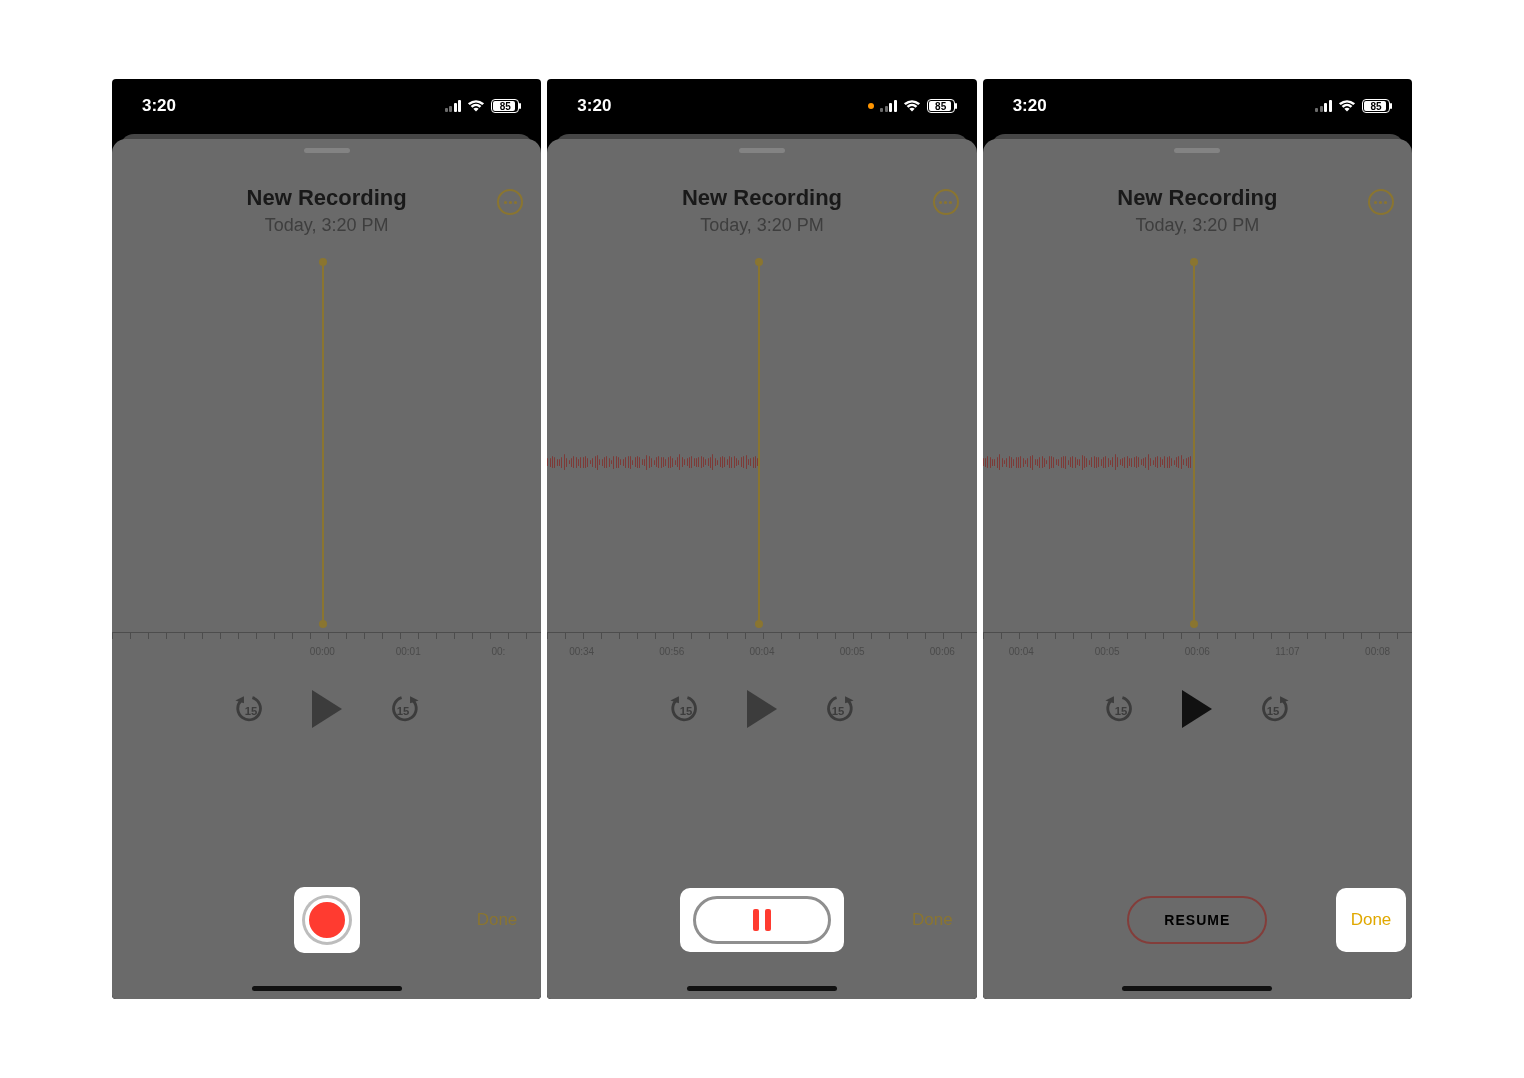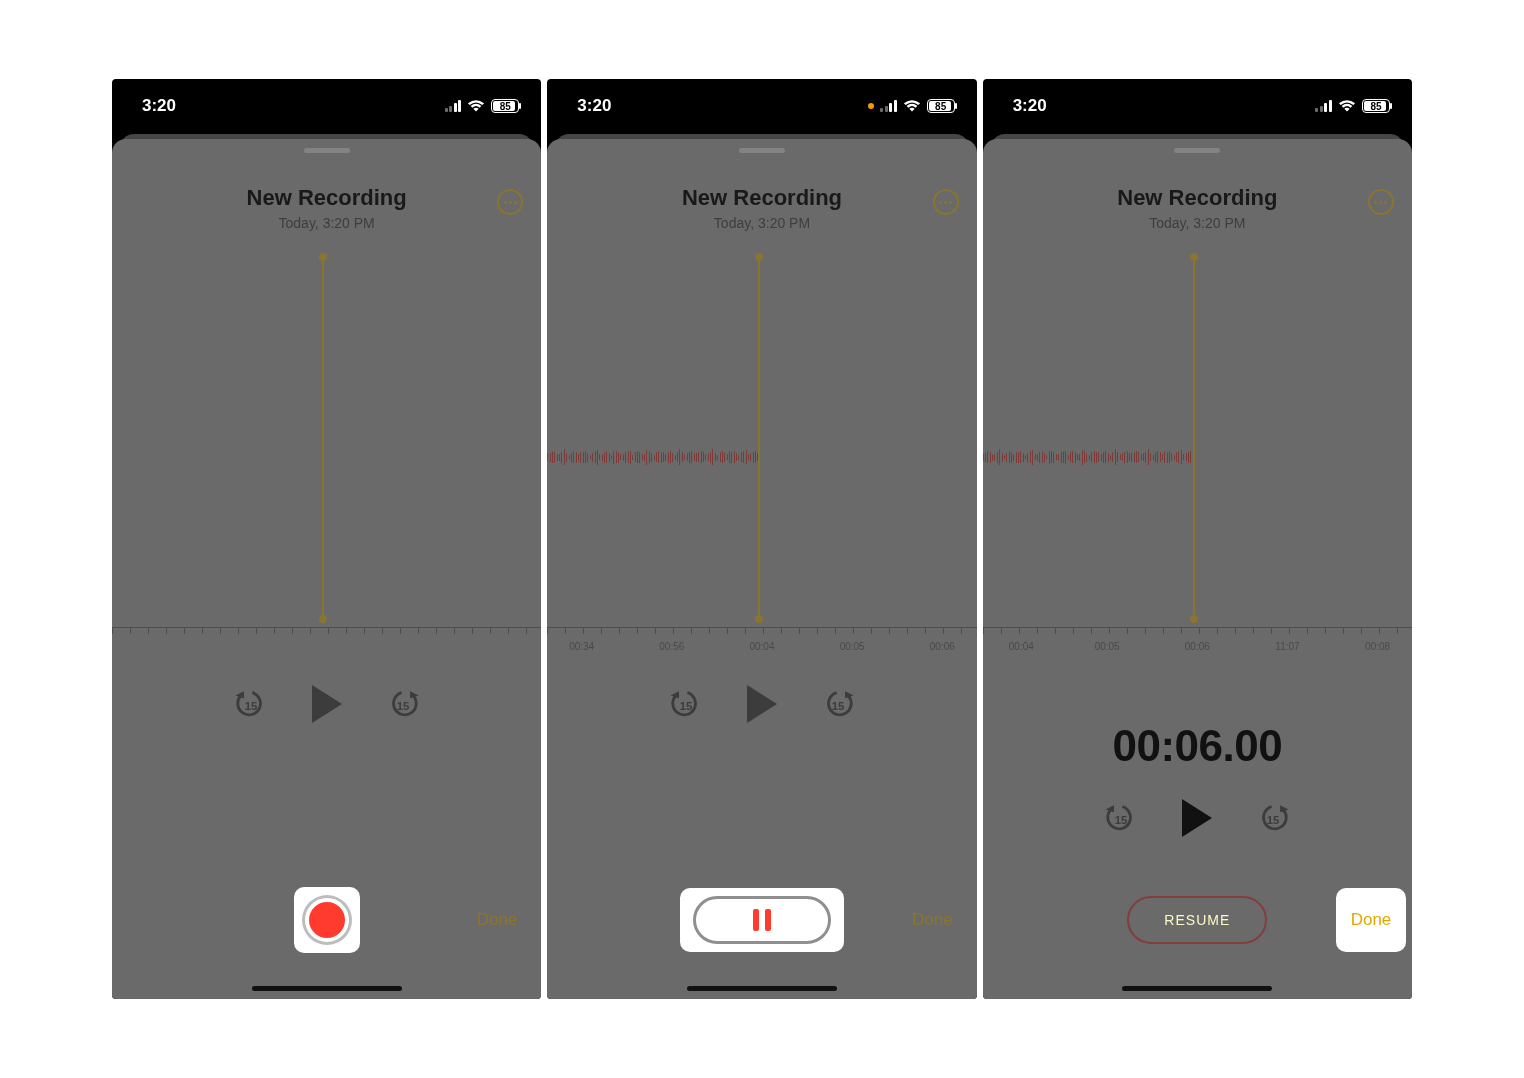--- a/index.html
+++ b/index.html
@@ -76,21 +76,21 @@
   .more-btn span{ width:3px; height:3px; background:#8a7530; border-radius:50%;}
   .title {
     text-align: center;
     font-size: 22px;
     font-weight: 700;
     color: #191919;
     margin-top: 32px;
   }
   .subtitle {
     text-align:center;
-    font-size:14px;
+    font-size:18px;
     color:#3e3e3e;
     margin-top:4px;
   }
   
   .wave-area {
     position: relative;
     height: 400px;
     margin-top: 26px;
   }
   .playhead {
@@ -208,23 +208,23 @@
     border:3px solid #8f8f8f;
     border-radius:26px;
     display:flex; justify-content:center; align-items:center; gap:6px;
   }
   .pause-pill span{ width:6px; height:22px; background:#ff3b30; border-radius:2px;}
   .resume-pill{
     width:140px; height:48px;
     border:2px solid #833d3a;
     border-radius:26px;
     display:flex; justify-content:center; align-items:center;
-    color:#fef9c3;
+    color:#000000;
     font-size:14px;
-    font-weight:400;
+    font-weight:700;
     letter-spacing:1px;
   }
   .done-box{
     position:absolute;
     right:6px;
     width:70px; height:64px;
     background:#fff;
     border-radius:10px;
     display:flex; align-items:center; justify-content:center;
     font-size:17px; font-weight:500; color:#e0a800;
@@ -263,20 +263,25 @@
           <span></span>
           <span></span>
           <span></span>
         </div>
       <div class="title">New Recording</div>
       <div class="subtitle">Today, 3:20 PM</div>
       <div class="wave-area">
 
         <div class="playhead" style="left:49%"></div>
         <div class="ruler"></div>
+        <div class="tick-labels">
+            <span style="left:49%">00:00</span>
+            <span style="left:69%">00:01</span>
+            <span style="left:90%">00:</span>
+          </div>
       </div>
       <div class="transport">
         <div class="skip"><svg viewBox="-2 -2 24 24">
               <path d="M3 4 A8 8 0 1 0 11 2" fill="none" stroke="#3c3c3c" stroke-width="2"></path>
               <polygon points="5,1 -1,4 5,6" fill="#3c3c3c"></polygon>
               <text x="10" y="14" font-size="8" text-anchor="middle" fill="#3c3c3c" font-weight="600">15</text>
             </svg></div>
         <div class="play-btn "></div>
         <div class="skip"><svg viewBox="-2 -2 24 24">
               <path d="M17 4 A8 8 0 1 1 9 2" fill="none" stroke="#3c3c3c" stroke-width="2"></path>
@@ -581,21 +586,20 @@
         <div class="playhead" style="left:49%"></div>
         <div class="ruler"></div>
         <div class="tick-labels">
             <span style="left:9%">00:04</span>
             <span style="left:29%">00:05</span>
             <span style="left:50%">00:06</span>
             <span style="left:71%">11:07</span>
             <span style="left:92%">00:08</span>
           </div>
       </div>
-      <div class="timer">00:06.00</div>
       <div class="transport">
         <div class="skip"><svg viewBox="-2 -2 24 24">
               <path d="M3 4 A8 8 0 1 0 11 2" fill="none" stroke="#3c3c3c" stroke-width="2"></path>
               <polygon points="5,1 -1,4 5,6" fill="#3c3c3c"></polygon>
               <text x="10" y="14" font-size="8" text-anchor="middle" fill="#3c3c3c" font-weight="600">15</text>
             </svg></div>
         <div class="play-btn active"></div>
         <div class="skip"><svg viewBox="-2 -2 24 24">
               <path d="M17 4 A8 8 0 1 1 9 2" fill="none" stroke="#3c3c3c" stroke-width="2"></path>
               <polygon points="15,1 21,4 15,6" fill="#3c3c3c"></polygon>

